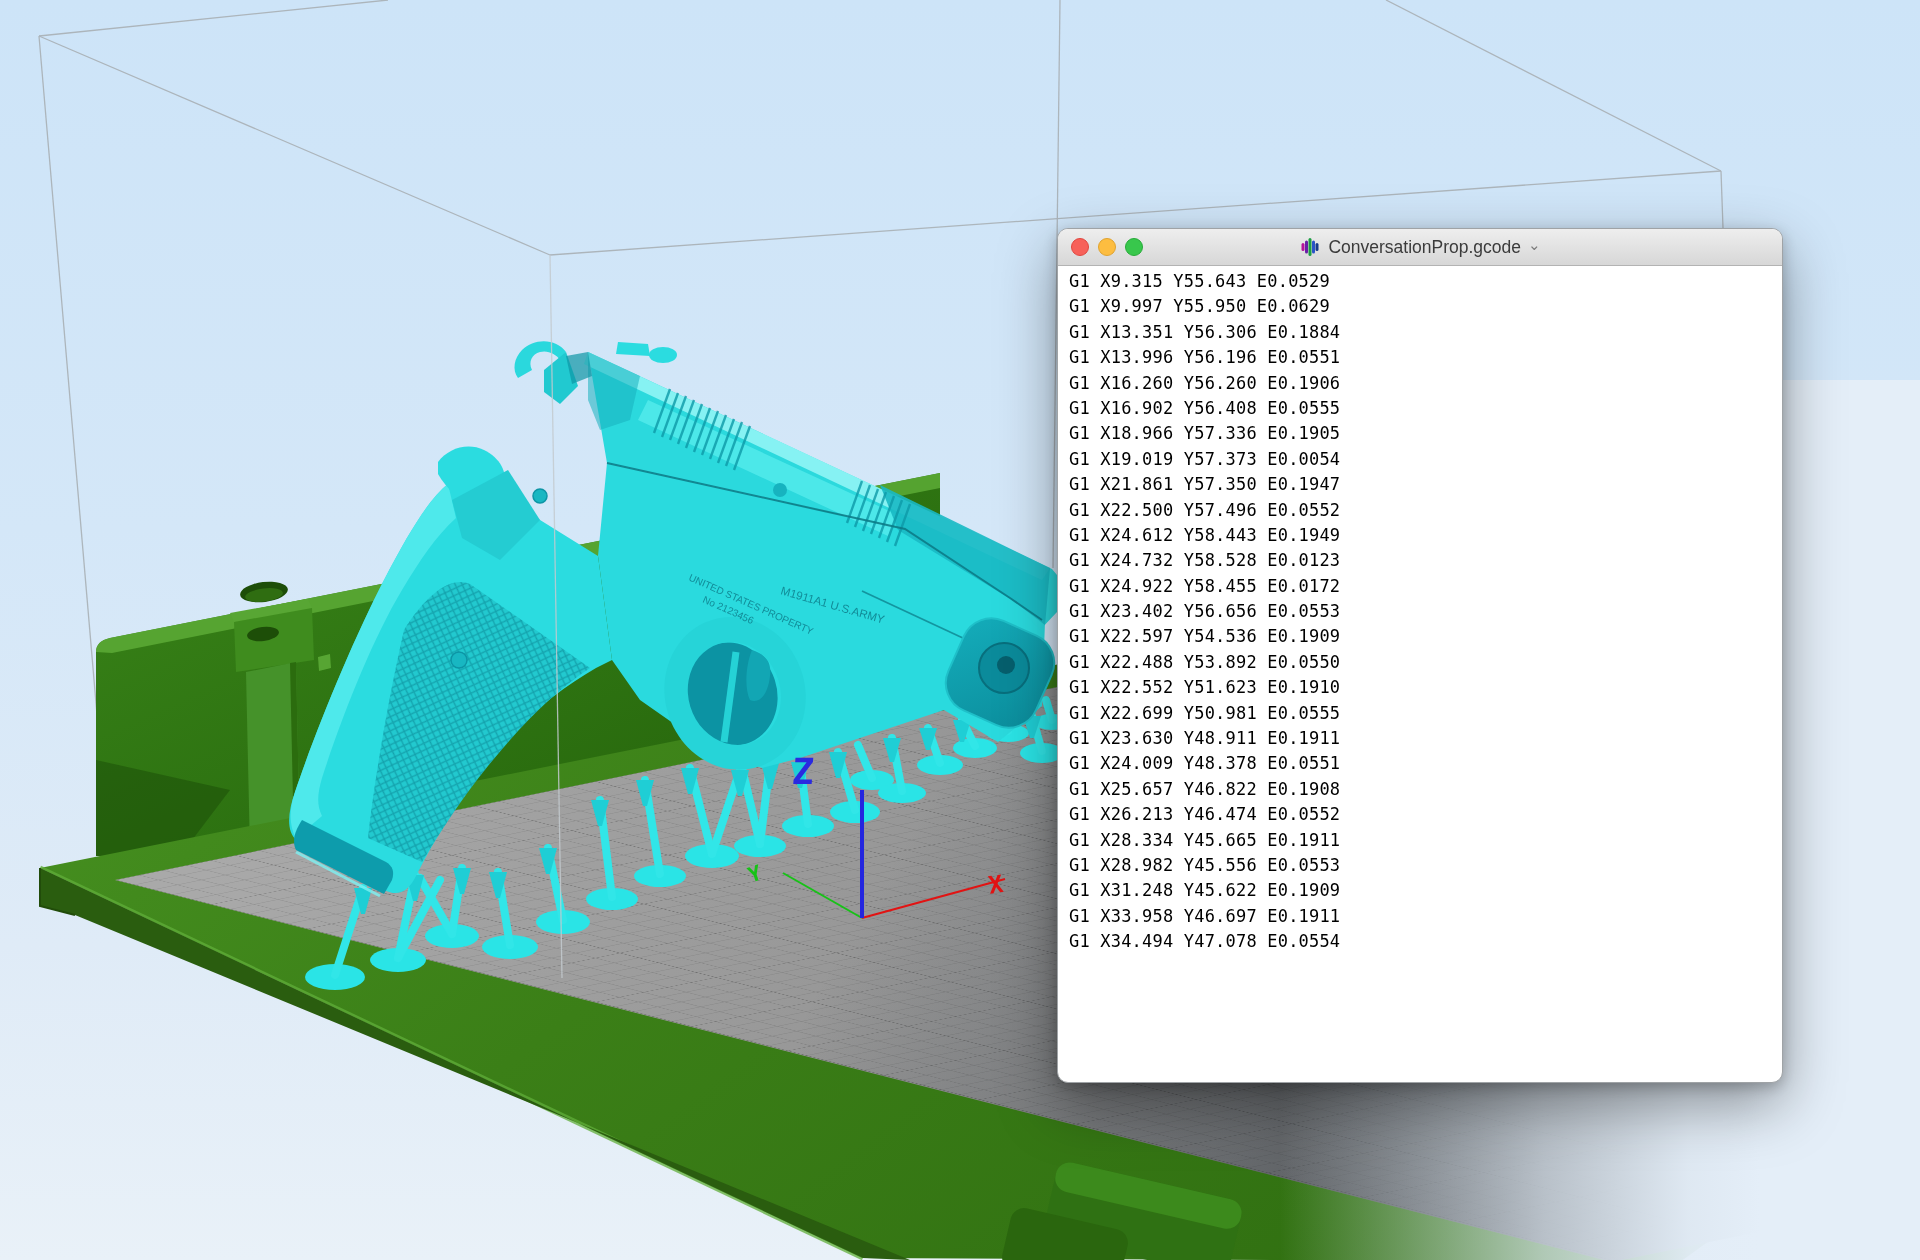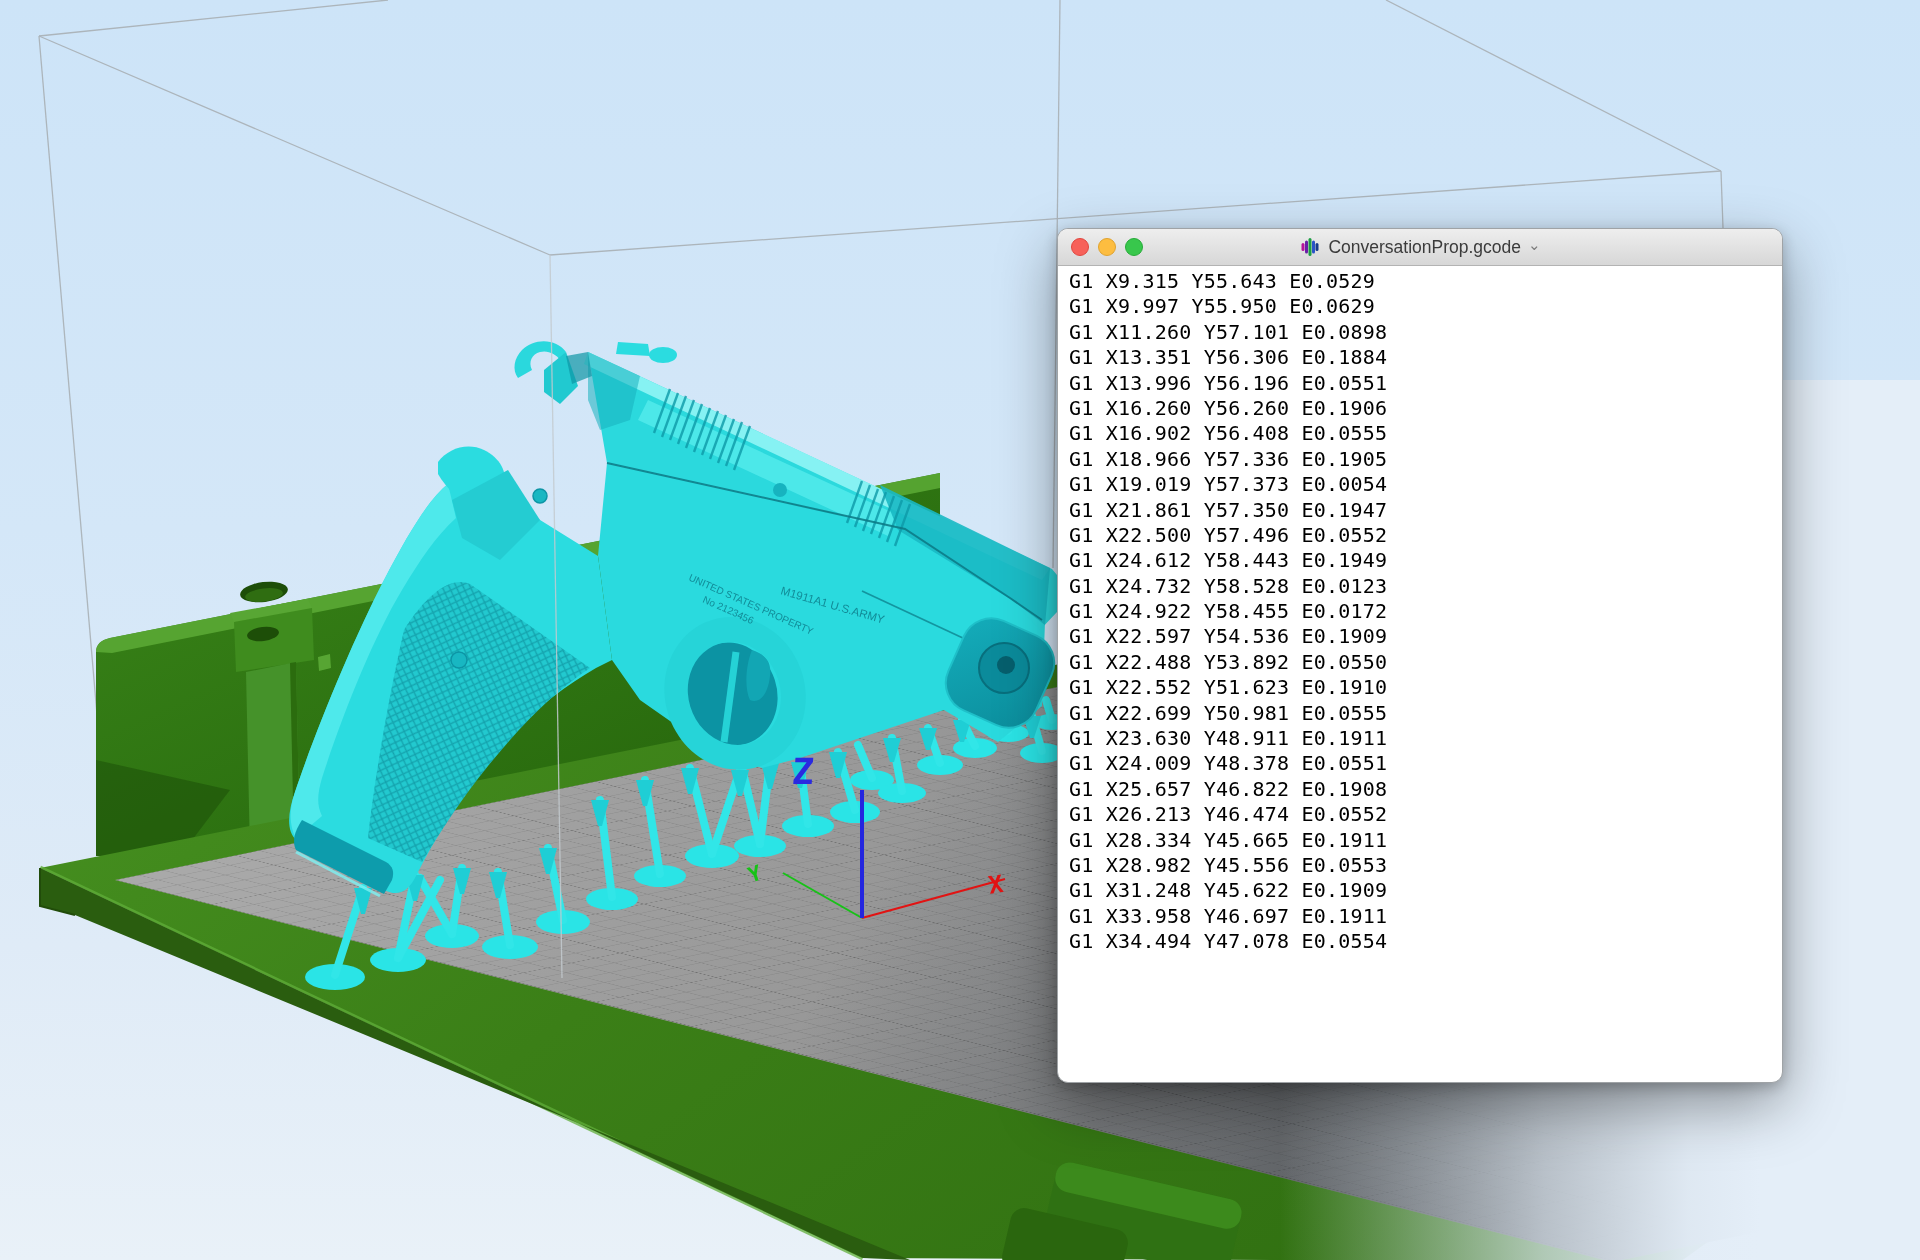--- a/index.html
+++ b/index.html
@@ -16,21 +16,21 @@
             border-bottom:1px solid #b3b3b3;display:flex;align-items:center;}
   .lights{position:absolute;left:13px;top:0;height:36px;display:flex;align-items:center;gap:9px;}
   .light{width:18px;height:18px;border-radius:50%;box-sizing:border-box;}
   .light.red{background:#f7615a;border:1px solid #e1463f;}
   .light.yellow{background:#fdbd40;border:1px solid #e0a32e;}
   .light.green{background:#38c74c;border:1px solid #27ab39;}
   .titlewrap{margin:0 auto;display:flex;align-items:center;gap:7px;}
   .title{font-size:17.5px;color:#3b3b3b;}
   .chev{font-size:15px;color:#7a7a7a;margin-top:-4px;}
   .gbody{padding:3px 14px 0 11px;font-family:"DejaVu Sans Mono",monospace;
-         font-size:20px;letter-spacing:.2px;color:#000;}
+         font-size:17px;letter-spacing:.2px;color:#000;}
   .gl{height:25.4px;line-height:25.4px;white-space:pre;}
 </style>
 </head>
 <body>
 
 <div class="stage">
 
 <svg class="scene" width="1920" height="1260" viewBox="0 0 1920 1260">
   <defs>
     <linearGradient id="wallGrad" x1="0" y1="0" x2="1" y2="1">
@@ -295,32 +295,32 @@
         <rect x="13" y="4.5" width="3" height="13" rx="1.5" fill="#2b53c8"></rect>
         <rect x="16.5" y="7" width="3" height="8" rx="1.5" fill="#173a8a"></rect>
       </svg>
       <span class="title">ConversationProp.gcode</span>
       <span class="chev">⌄</span>
     </div>
   </div>
   <div class="gbody">
     <div class="gl">G1 X9.315 Y55.643 E0.0529</div>
     <div class="gl">G1 X9.997 Y55.950 E0.0629</div>
-    <div class="gl">G1 X11.260 Y57.101 E0.0898</div>
     <div class="gl">G1 X13.351 Y56.306 E0.1884</div>
     <div class="gl">G1 X13.996 Y56.196 E0.0551</div>
     <div class="gl">G1 X16.260 Y56.260 E0.1906</div>
     <div class="gl">G1 X16.902 Y56.408 E0.0555</div>
     <div class="gl">G1 X18.966 Y57.336 E0.1905</div>
     <div class="gl">G1 X19.019 Y57.373 E0.0054</div>
     <div class="gl">G1 X21.861 Y57.350 E0.1947</div>
     <div class="gl">G1 X22.500 Y57.496 E0.0552</div>
     <div class="gl">G1 X24.612 Y58.443 E0.1949</div>
     <div class="gl">G1 X24.732 Y58.528 E0.0123</div>
     <div class="gl">G1 X24.922 Y58.455 E0.0172</div>
+    <div class="gl">G1 X23.402 Y56.656 E0.0553</div>
     <div class="gl">G1 X22.597 Y54.536 E0.1909</div>
     <div class="gl">G1 X22.488 Y53.892 E0.0550</div>
     <div class="gl">G1 X22.552 Y51.623 E0.1910</div>
     <div class="gl">G1 X22.699 Y50.981 E0.0555</div>
     <div class="gl">G1 X23.630 Y48.911 E0.1911</div>
     <div class="gl">G1 X24.009 Y48.378 E0.0551</div>
     <div class="gl">G1 X25.657 Y46.822 E0.1908</div>
     <div class="gl">G1 X26.213 Y46.474 E0.0552</div>
     <div class="gl">G1 X28.334 Y45.665 E0.1911</div>
     <div class="gl">G1 X28.982 Y45.556 E0.0553</div>

